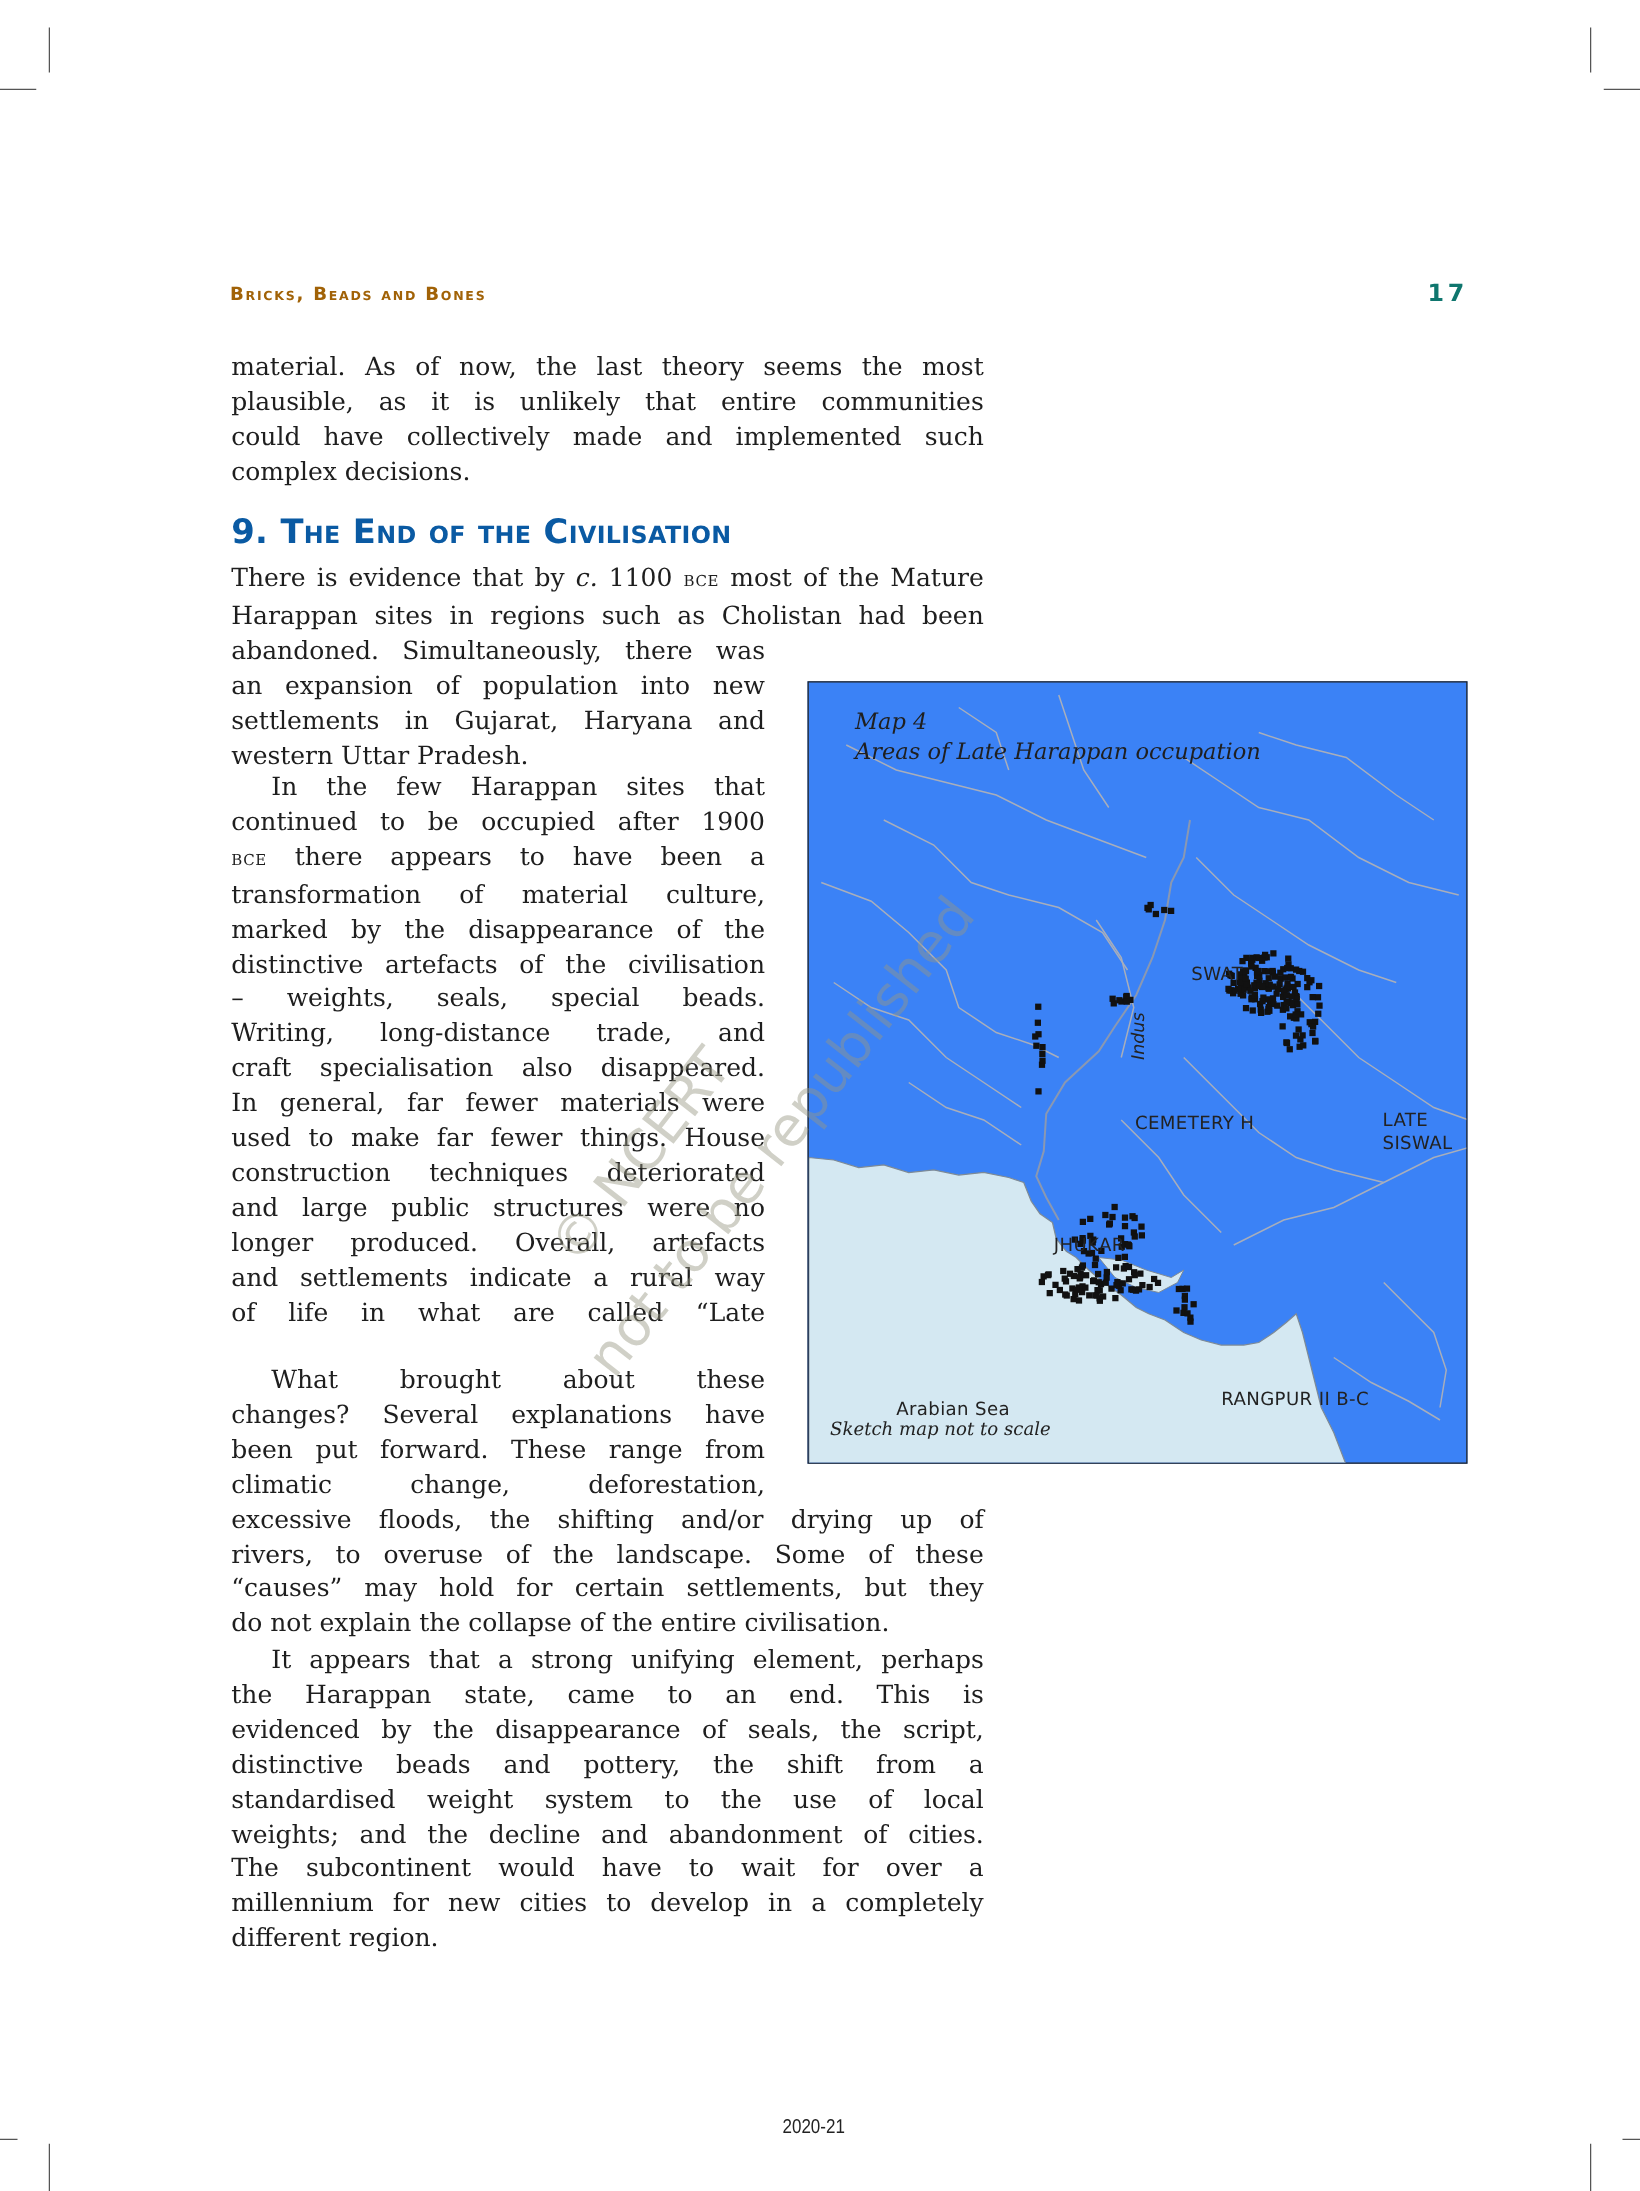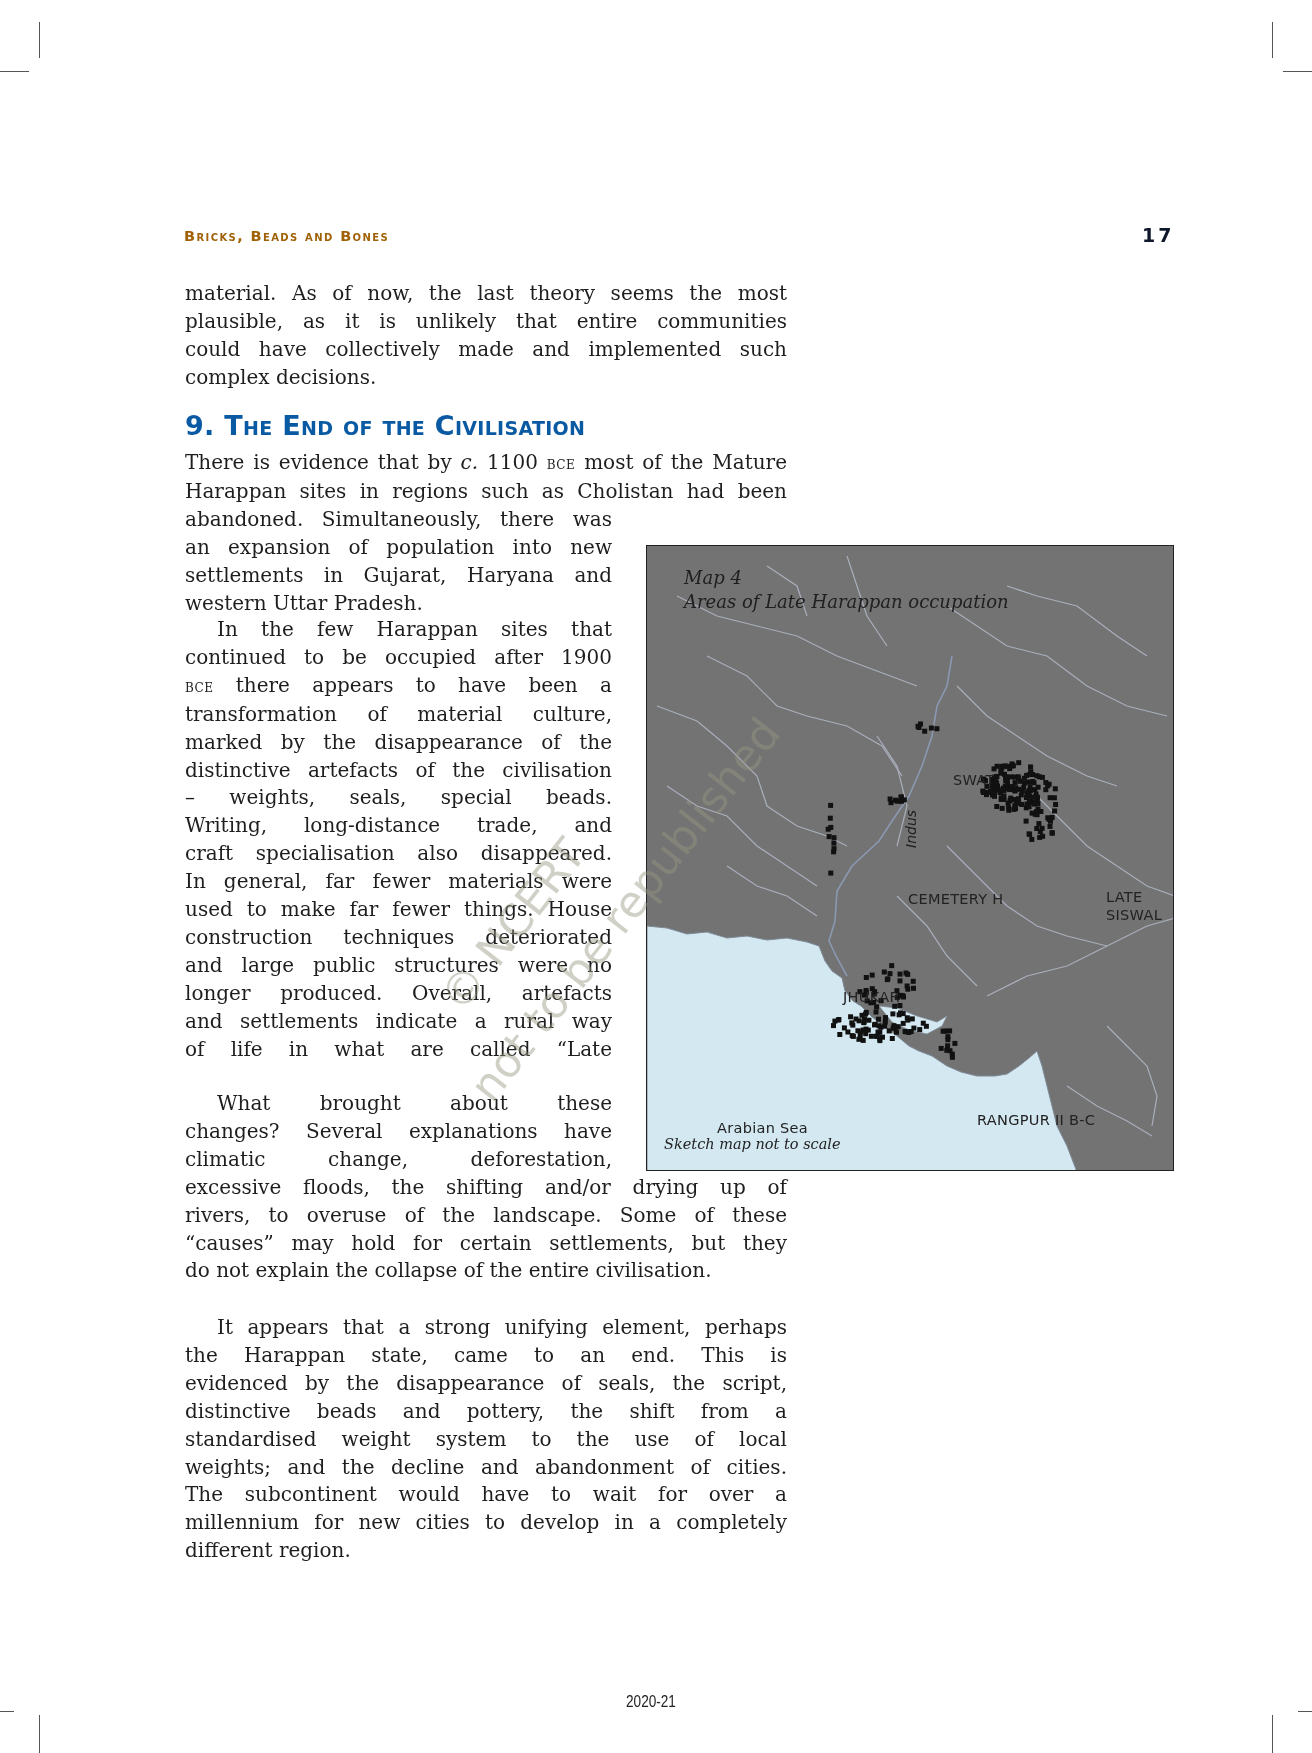--- a/index.html
+++ b/index.html
@@ -4,35 +4,35 @@
 <style>
   html, body { margin: 0; padding: 0; background: #ffffff; }
   body { width: 1312px; height: 1753px; position: relative; overflow: hidden;
          font-family: "DejaVu Serif", "Liberation Serif", serif; color: #1a1a1a; }
 
   .crop { position: absolute; background: #555; }
 
   .running-head { position: absolute; left: 184px; top: 228px; font-family: "DejaVu Sans", "Liberation Sans", sans-serif;
                   font-weight: bold; font-size: 14.5px; letter-spacing: 1.4px; font-variant: small-caps; color: #a16207; }
   .page-number { position: absolute; left: 1142px; top: 224px; font-family: "DejaVu Sans", "Liberation Sans", sans-serif;
-                 font-weight: bold; font-size: 19px; letter-spacing: 3px; color: #0f172a; }
+                 font-weight: bold; font-size: 19px; letter-spacing: 3px; color: #0f766e; }
 
   .body-text { position: absolute; left: 185px; font-size: 20px; line-height: 27.9px; color: #1e1e1e; }
   .line { display: block; white-space: nowrap; text-align: justify; text-align-last: justify; }
   .line.last { text-align-last: left; }
   .line.indent { text-indent: 32px; }
   .wide { width: 602px; }
   .narrow { width: 427px; }
   .sc { font-variant: small-caps; font-size: 0.85em; letter-spacing: 0.5px; }
 
   .section-heading { position: absolute; left: 185px; top: 410px; font-family: "DejaVu Sans", "Liberation Sans", sans-serif;
                      font-weight: bold; font-size: 27px; color: #0a5aa3; font-variant: small-caps; letter-spacing: 0.3px; }
 
   .map-box { position: absolute; left: 646px; top: 545px; width: 528px; height: 626px; border: 1.5px solid #222;
-             box-sizing: border-box; overflow: hidden; background: #737373; }
+             box-sizing: border-box; overflow: hidden; background: #3b82f6; }
   .map-box svg { position: absolute; left: 0; top: 0; }
   .map-title { position: absolute; left: 37px; top: 20px; font-style: italic; font-size: 18px; line-height: 24px; color: #1f1f1f; }
   .map-label { position: absolute; font-family: "DejaVu Sans", "Liberation Sans", sans-serif; font-size: 14.5px; color: #222; letter-spacing: 0.3px; margin-top: 39px; }
   .map-note { position: absolute; left: 17px; top: 590px; font-style: italic; font-size: 14.5px; color: #222; }
   .river-label { position: absolute; font-family: "DejaVu Sans", "Liberation Sans", sans-serif; font-style: italic;
                  font-size: 14px; color: #222; transform: rotate(-90deg); transform-origin: left top; }
 
   .watermark { position: absolute; font-family: "DejaVu Sans", "Liberation Sans", sans-serif; color: rgba(150,150,130,0.45);
                font-size: 44px; transform-origin: left bottom; white-space: nowrap; }
 
@@ -87,20 +87,21 @@
   <span class="line">construction techniques deteriorated</span>
   <span class="line">and large public structures were no</span>
   <span class="line">longer produced. Overall, artefacts</span>
   <span class="line">and settlements indicate a rural way</span>
   <span class="line">of life in what are called “Late</span>
 </div>
 
 <div class="body-text" style="top:1090px;">
   <span class="line narrow indent">What brought about these</span>
   <span class="line narrow">changes? Several explanations have</span>
+  <span class="line narrow">been put forward. These range from</span>
   <span class="line narrow">climatic change, deforestation,</span>
   <span class="line wide">excessive floods, the shifting and/or drying up of</span>
   <span class="line wide">rivers, to overuse of the landscape. Some of these</span>
   <span class="line wide">“causes” may hold for certain settlements, but they</span>
   <span class="line wide last">do not explain the collapse of the entire civilisation.</span>
 </div>
 
 <div class="body-text wide" style="top:1314px;">
   <span class="line indent">It appears that a strong unifying element, perhaps</span>
   <span class="line">the Harappan state, came to an end. This is</span>

